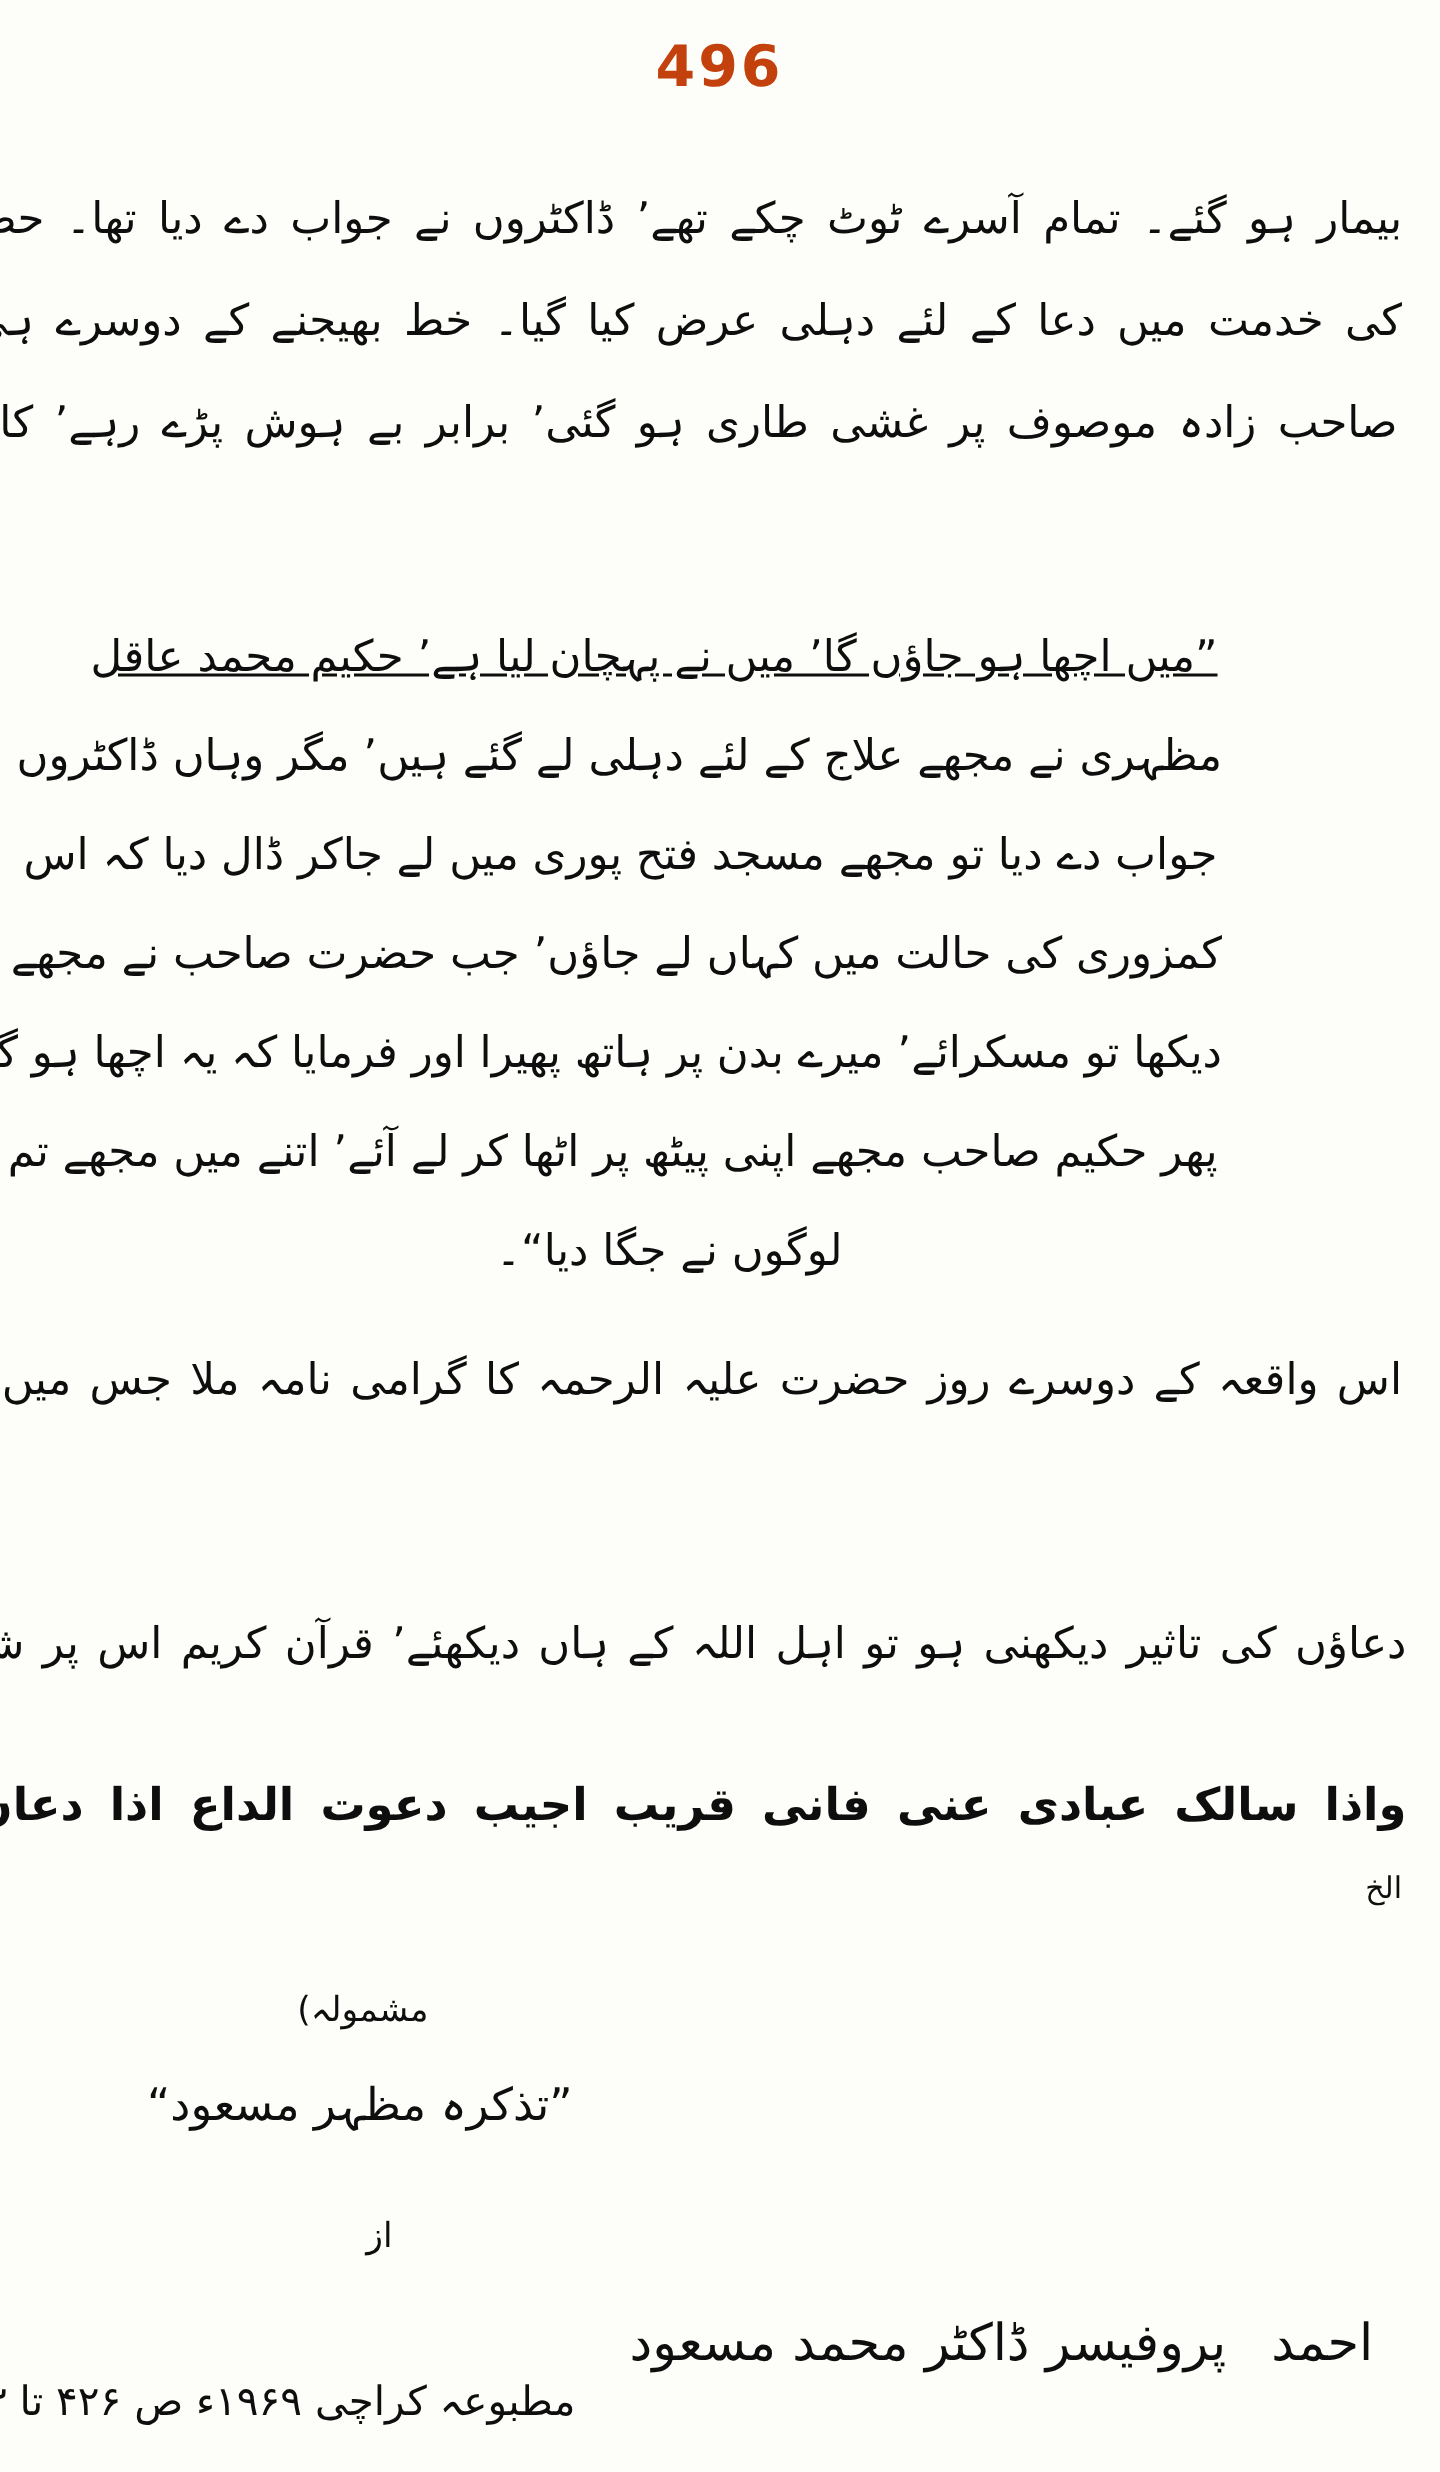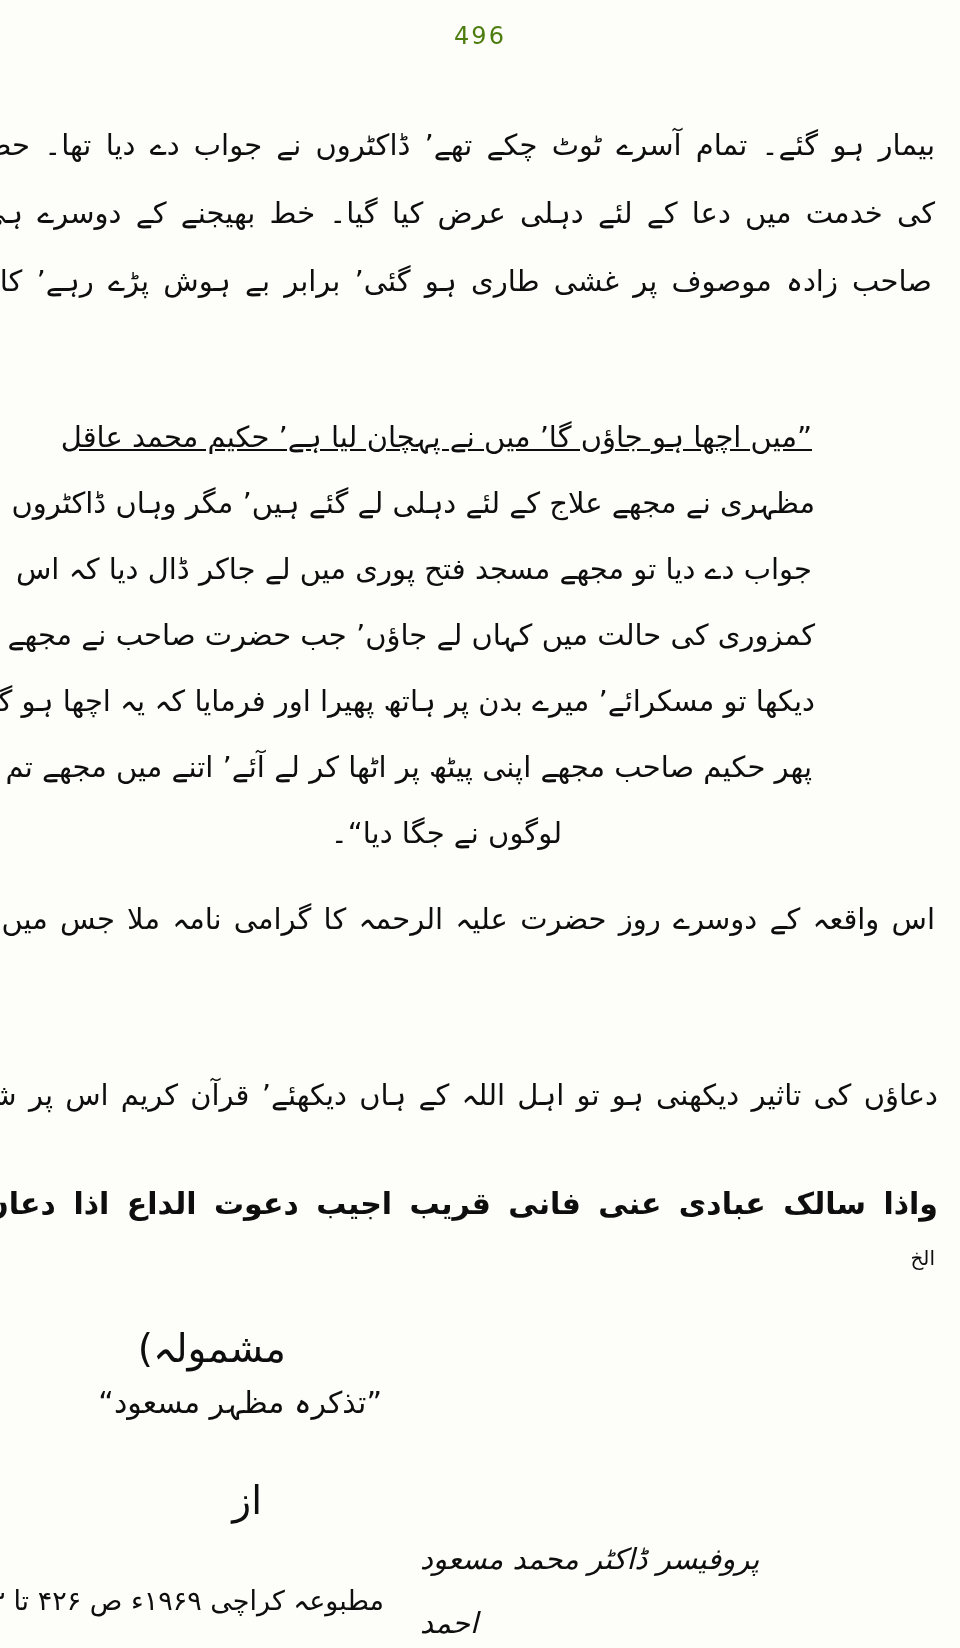--- a/index.html
+++ b/index.html
@@ -10,36 +10,36 @@
     background:#fdfdfa;
     color:#0e0e0e;
     font-family:"DejaVu Sans", sans-serif;
     direction:rtl;
     overflow:hidden;
   }
   .abs { position:absolute; white-space:nowrap; }
   .page-number {
     position:absolute; top:22px; left:0; right:0;
     text-align:center; direction:ltr;
-    font-size:24px; font-weight:normal; letter-spacing:2px;
-    color:#4d7c0f;
+    font-size:38px; font-weight:bold; letter-spacing:2px;
+    color:#c2410c;
   }
   .body-line  { font-size:29px; line-height:1.35; }
   .stretch    { word-spacing:5px; }
   .stretch-sm { word-spacing:3px; }
   .quran-line { font-size:30px; font-weight:bold; word-spacing:7px; }
   .etc-line   { font-size:20px; }
-  .attr-line  { font-size:39px;margin-left:15px; }
+  .attr-line  { font-size:23px;margin-left:15px; }
   .title-line { font-size:30px; }
   .pub-line   { font-size:27px; }
   .author-row {
     position:absolute; top:1542px; left:420px;
-    display:flex; flex-direction:column; align-items:baseline;
+    display:flex; align-items:baseline;
     direction:ltr; gap:30px;
-    font-size:29px; white-space:nowrap;font-style:italic;
+    font-size:34px; white-space:nowrap;
   }
   .author-row > span { direction:rtl; }
 </style>
 </head>
 <body>
 
 <div class="page">
 
   <div class="page-number">496</div>
 

